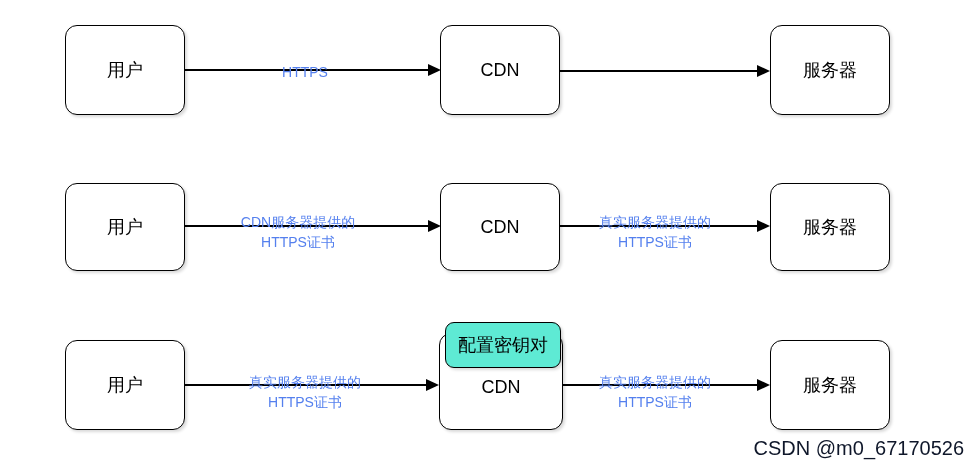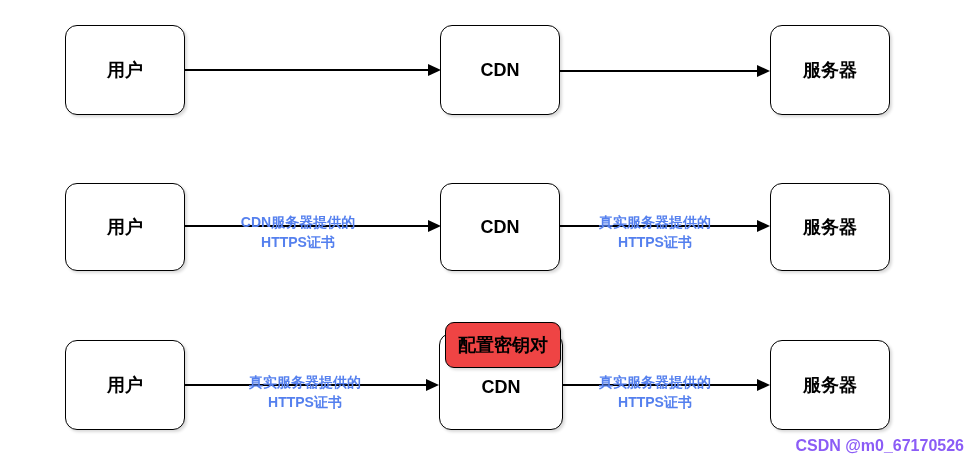--- a/index.html
+++ b/index.html
@@ -2,39 +2,38 @@
 <html><head>
 <meta charset="utf-8">
 <style>
   html,body{margin:0;padding:0;background:#ffffff;}
   .canvas{
     position:relative;
     width:969px;height:464px;
     background:#ffffff;
     overflow:hidden;
     font-family:"Liberation Sans","DejaVu Sans",sans-serif;
-    font-weight:bold;
   }
   .node{
     position:absolute;
     width:120px;height:90px;
     background:#ffffff;
     border:1.5px solid #000000;
     border-radius:12px;
     display:flex;align-items:center;justify-content:center;
     font-size:18px;color:#000000;
     box-shadow:2px 2px 3px rgba(0,0,0,0.15);
     box-sizing:border-box;
   }
   .node.r2{height:88px;}
   .node.cdn-main{width:124px;height:97px;padding-top:12px;}
   .badge{
     position:absolute;
     width:116px;height:46px;
-    background:#ef4444;
+    background:#5eead4;
     border:1.5px solid #000000;
     border-radius:9px;
     display:flex;align-items:center;justify-content:center;
     font-size:18px;color:#000000;
     box-shadow:2px 2px 3px rgba(0,0,0,0.15);
     box-sizing:border-box;
     z-index:3;
   }
   .line{
     position:absolute;height:2px;background:#000000;z-index:1;
@@ -50,35 +49,39 @@
     position:absolute;
     width:170px;
     text-align:center;
     font-size:14px;line-height:20px;
     color:#5580EE;
     z-index:2;
   }
   .watermark{
     position:absolute;
     right:5px;top:437px;
-    font-size:16px;
-    color:#8b5cf6;
+    font-size:20px;
+    color:#0f172a;
     z-index:4;
   }
 </style>
 </head>
 <body>
 
 <div class="canvas">
 
   <div class="node" style="left:65px;top:25px;">
     <span>用户</span>
   </div>
   <div class="line" style="left:185px;top:69px;width:243px;"></div>
   <div class="head" style="left:428px;top:64px;"></div>
+  <div class="edge-label" style="left:220px;top:62px;">
+    <div>HTTPS</div>
+    <div></div>
+  </div>
   <div class="node" style="left:440px;top:25px;">
     <span>CDN</span>
   </div>
   <div class="line" style="left:560px;top:70px;width:198px;"></div>
   <div class="head" style="left:757px;top:65px;"></div>
   <div class="node" style="left:770px;top:25px;">
     <span>服务器</span>
   </div>
 
   <div class="node r2" style="left:65px;top:183px;">

